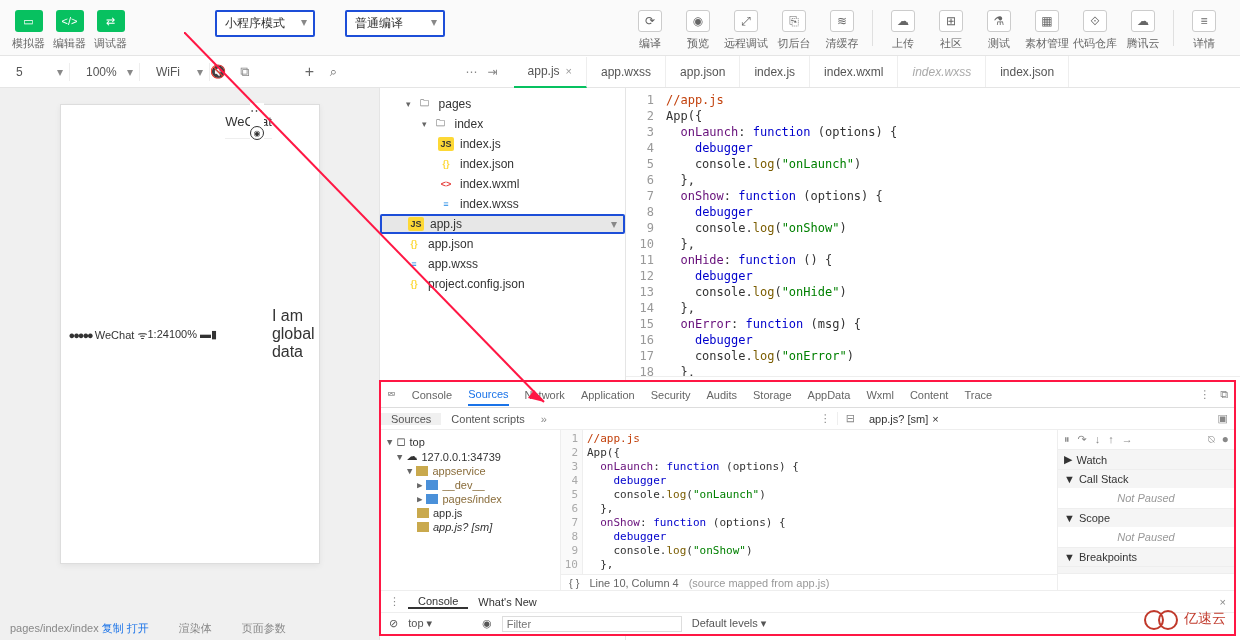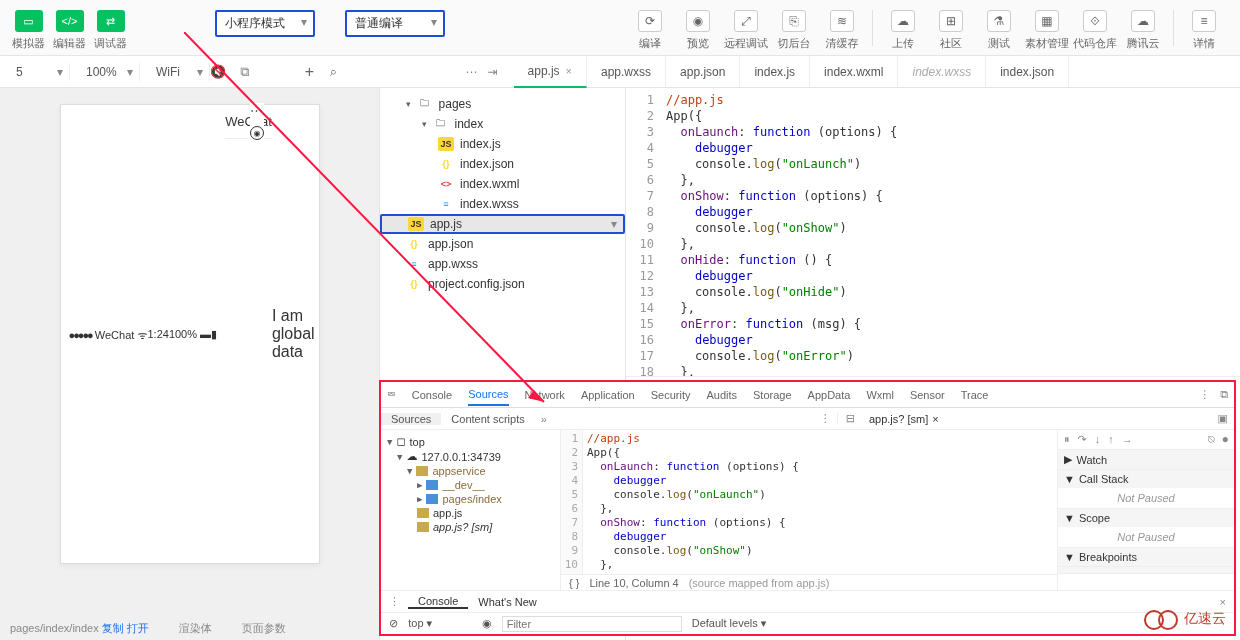--- a/index.html
+++ b/index.html
@@ -332,21 +332,21 @@
     <span>⮹</span>
     <span class="t">Console</span>
     <span class="t active">Sources</span>
     <span class="t">Network</span>
     <span class="t">Application</span>
     <span class="t">Security</span>
     <span class="t">Audits</span>
     <span class="t">Storage</span>
     <span class="t">AppData</span>
     <span class="t">Wxml</span>
-    <span class="t">Sensor</span>
+    <span class="t">Content</span>
     <span class="t">Trace</span>
     <span class="right-ic">
         <span>⋮</span>
         <span>⧉</span>
       </span>
   </div>
   <div class="dt-sub">
     <span class="sub-t active">Sources</span>
     <span class="sub-t">Content scripts</span>
     <span style="margin-left:6px;color:#888">»</span>

